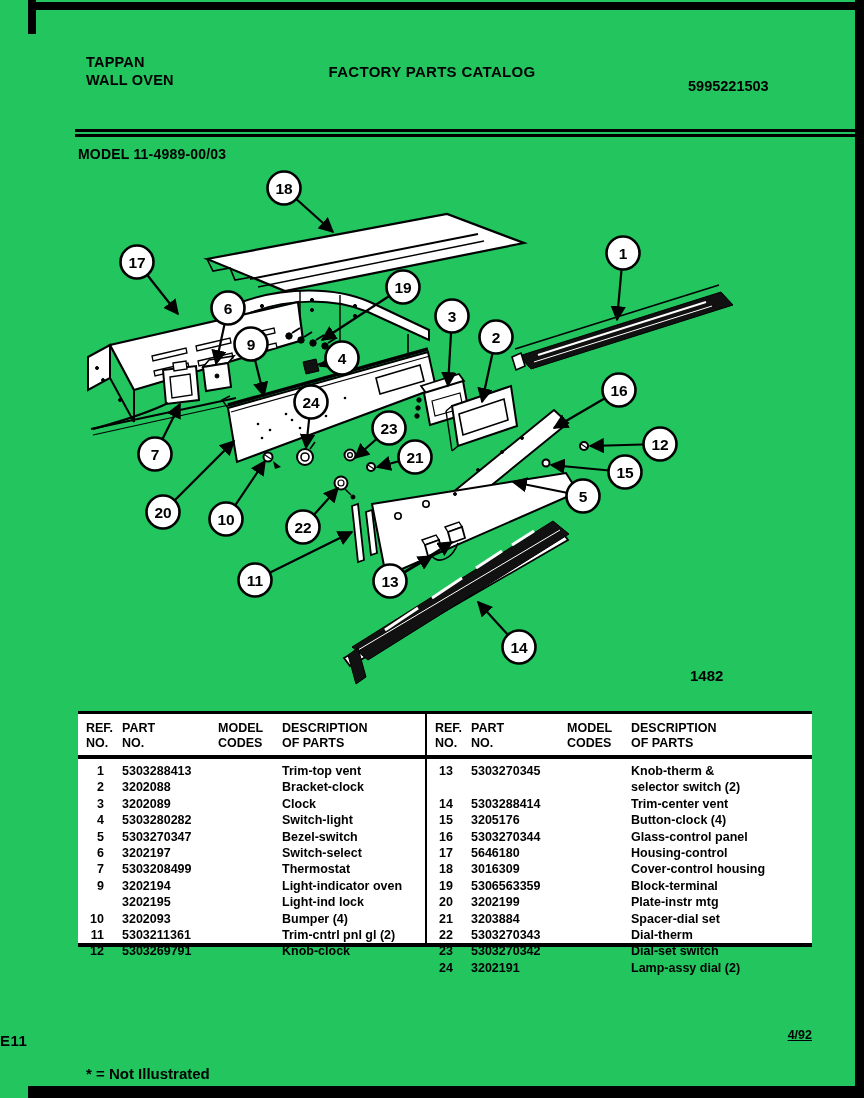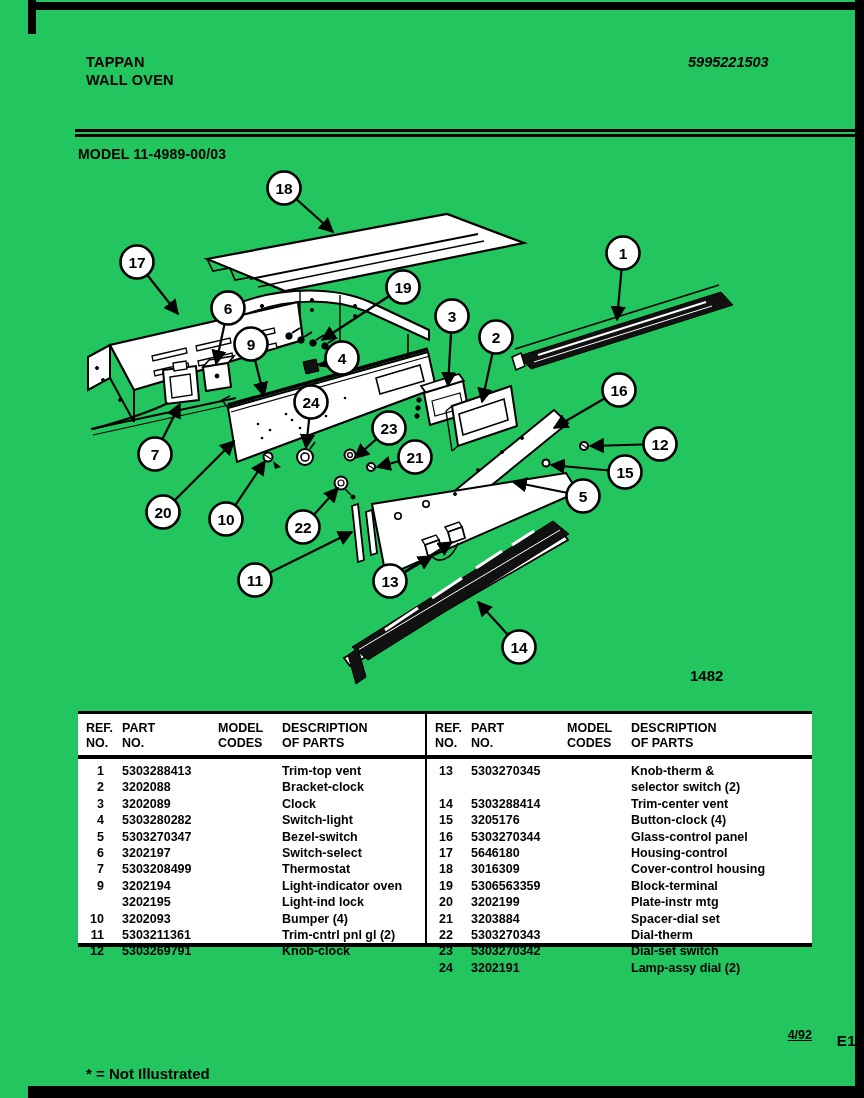--- a/index.html
+++ b/index.html
@@ -11,21 +11,21 @@
   }
   .abs { position:absolute; }
   
   .bar-top    { position:absolute; left:30px; top:2px;    width:826px; height:8px;  background:#000; }
   .bar-right  { position:absolute; left:855px; top:0;     width:9px;  height:1098px; background:#000; }
   .bar-bottom { position:absolute; left:28px; top:1086px; width:836px; height:12px; background:#000; }
   .corner-mark{ position:absolute; left:28px; top:0;      width:8px;  height:34px;  background:#000; }
 
   #brand  { left:86px;  top:53px;  font-size:14.5px; line-height:18px; letter-spacing:.2px; }
   #title  { left:0;     top:63px;  width:864px; text-align:center; font-size:15px; letter-spacing:.3px; }
-  #pubnum { left:688px; top:54px;  font-size:14.5px;font-style:italic; }
+  #pubnum { left:688px; top:78px;  font-size:14.5px; }
   .rule-a { left:75px;  top:129px; width:780px; height:3px; background:#000; }
   .rule-b { left:75px;  top:134px; width:780px; height:3px; background:#000; }
   #model  { left:78px;  top:146px; font-size:14px; letter-spacing:.2px; }
 
   #diagram-svg { position:absolute; left:0; top:0; width:864px; height:1098px; }
   .co-num { font-size:15.5px; font-weight:700; text-anchor:middle; }
   #fig-num { font-size:15px; font-weight:700; }
 
   
   #parts-table {
@@ -40,37 +40,38 @@
   .hcol span { display:block; }
   .tbody { margin-top:4px; }
   .trow { display:flex; font-size:12.5px; line-height:16.4px; height:16.4px; white-space:nowrap; }
   .c1 { width:44px; padding-right:18px; text-align:right; }
   .c2 { width:96px; }
   .c3 { width:64px; }
   .c4 { flex:1; }
   .thead .c1 { padding-left:8px; padding-right:0; text-align:left; }
 
   #foot-note { left:86px;  top:1065px; font-size:15px; }
-  #foot-page { left:0;     top:1032px; width:864px; text-align:right; font-size:15px; letter-spacing:.5px; }
+  #foot-page { left:0;     top:1032px; width:864px; text-align:left; font-size:15px; letter-spacing:.5px; }
   #foot-date { left:756px; top:1028px; width:56px; text-align:right; font-size:12.5px;text-decoration:underline; }
 </style>
 </head>
 <body>
 
 <div class="page">
 
   <div class="bar-top"></div>
   <div class="bar-right"></div>
   <div class="bar-bottom"></div>
   <div class="corner-mark"></div>
 
   <div class="abs" id="brand">
     <div>TAPPAN</div>
     <div>WALL OVEN</div>
   </div>
+  <div class="abs" id="title">FACTORY PARTS CATALOG</div>
   <div class="abs" id="pubnum">5995221503</div>
   <div class="abs rule-a"></div>
   <div class="abs rule-b"></div>
   <div class="abs" id="model">MODEL 11-4989-00/03</div>
 
   <svg id="diagram-svg" viewBox="0 0 864 1098">
     <defs>
       <marker id="arr" viewBox="0 0 10 10" refX="9" refY="5" markerWidth="7" markerHeight="7" orient="auto-start-reverse">
         <path d="M0,0 L10,5 L0,10 z" fill="#000"></path>
       </marker>

